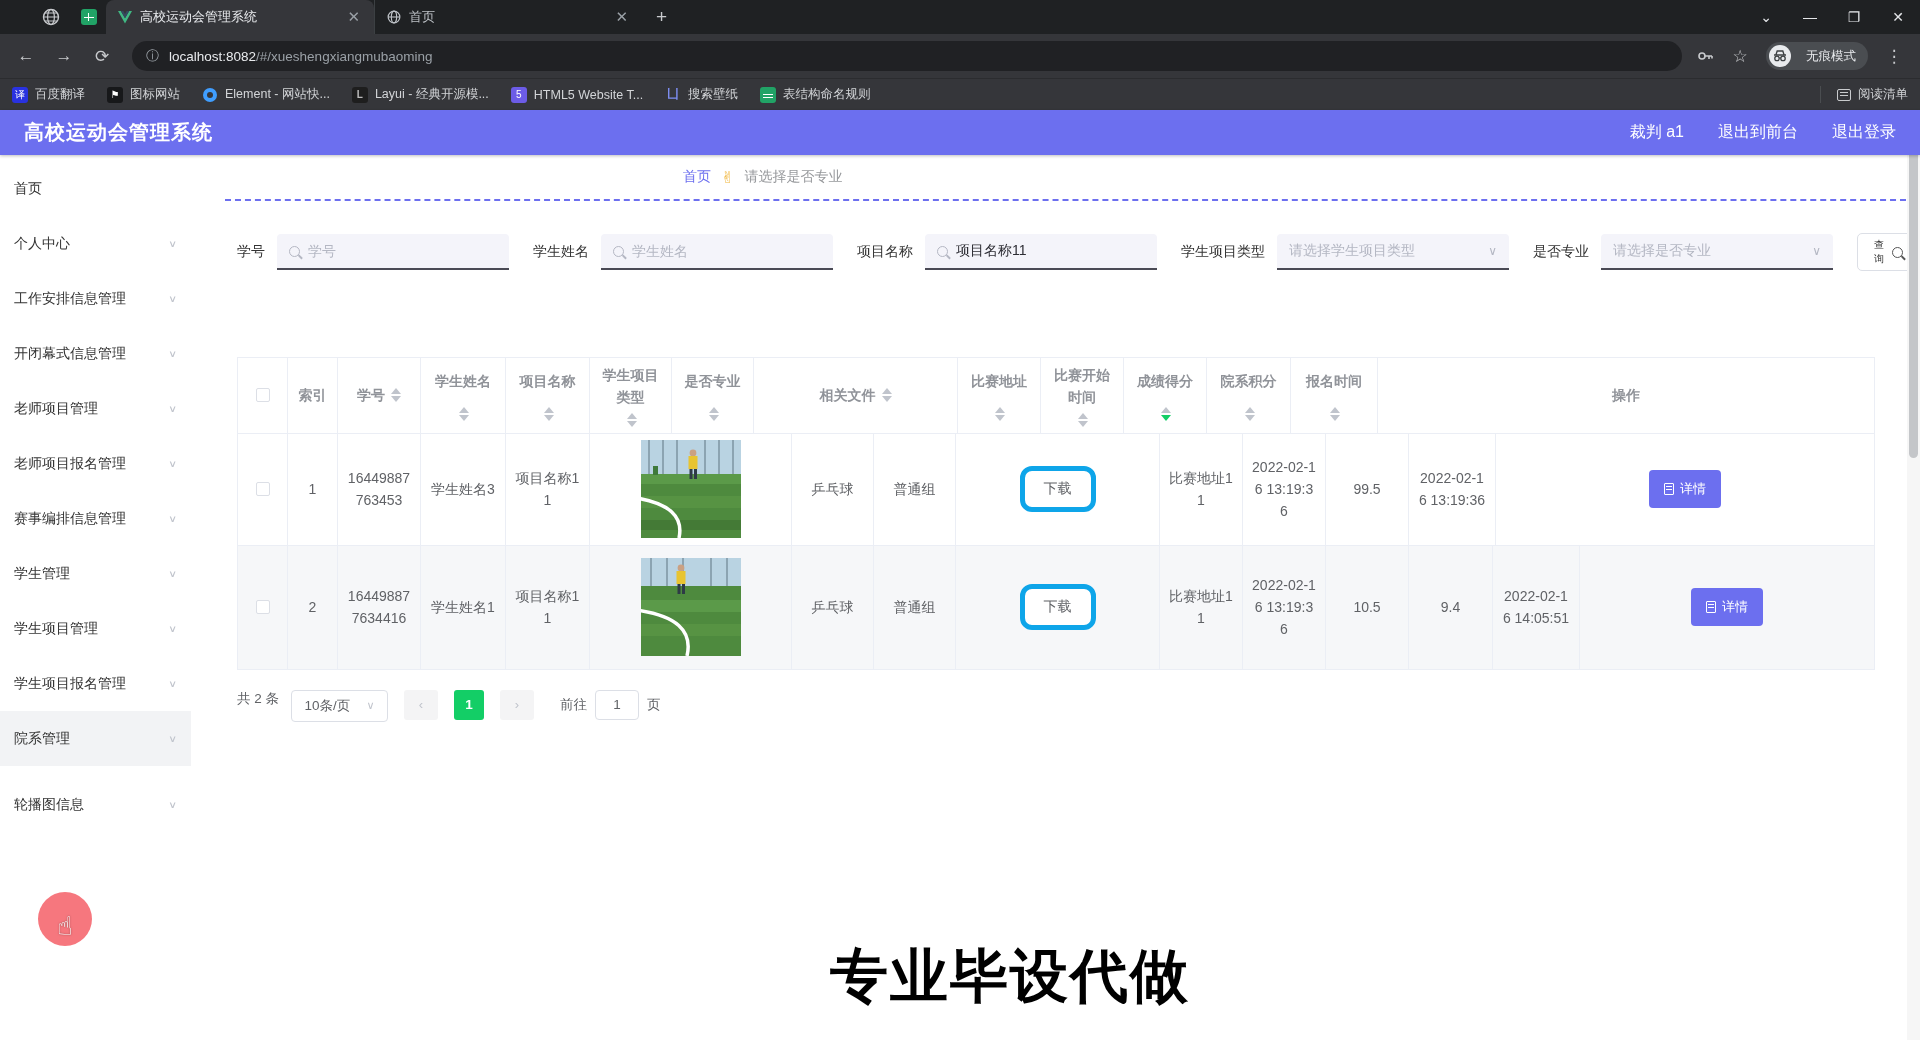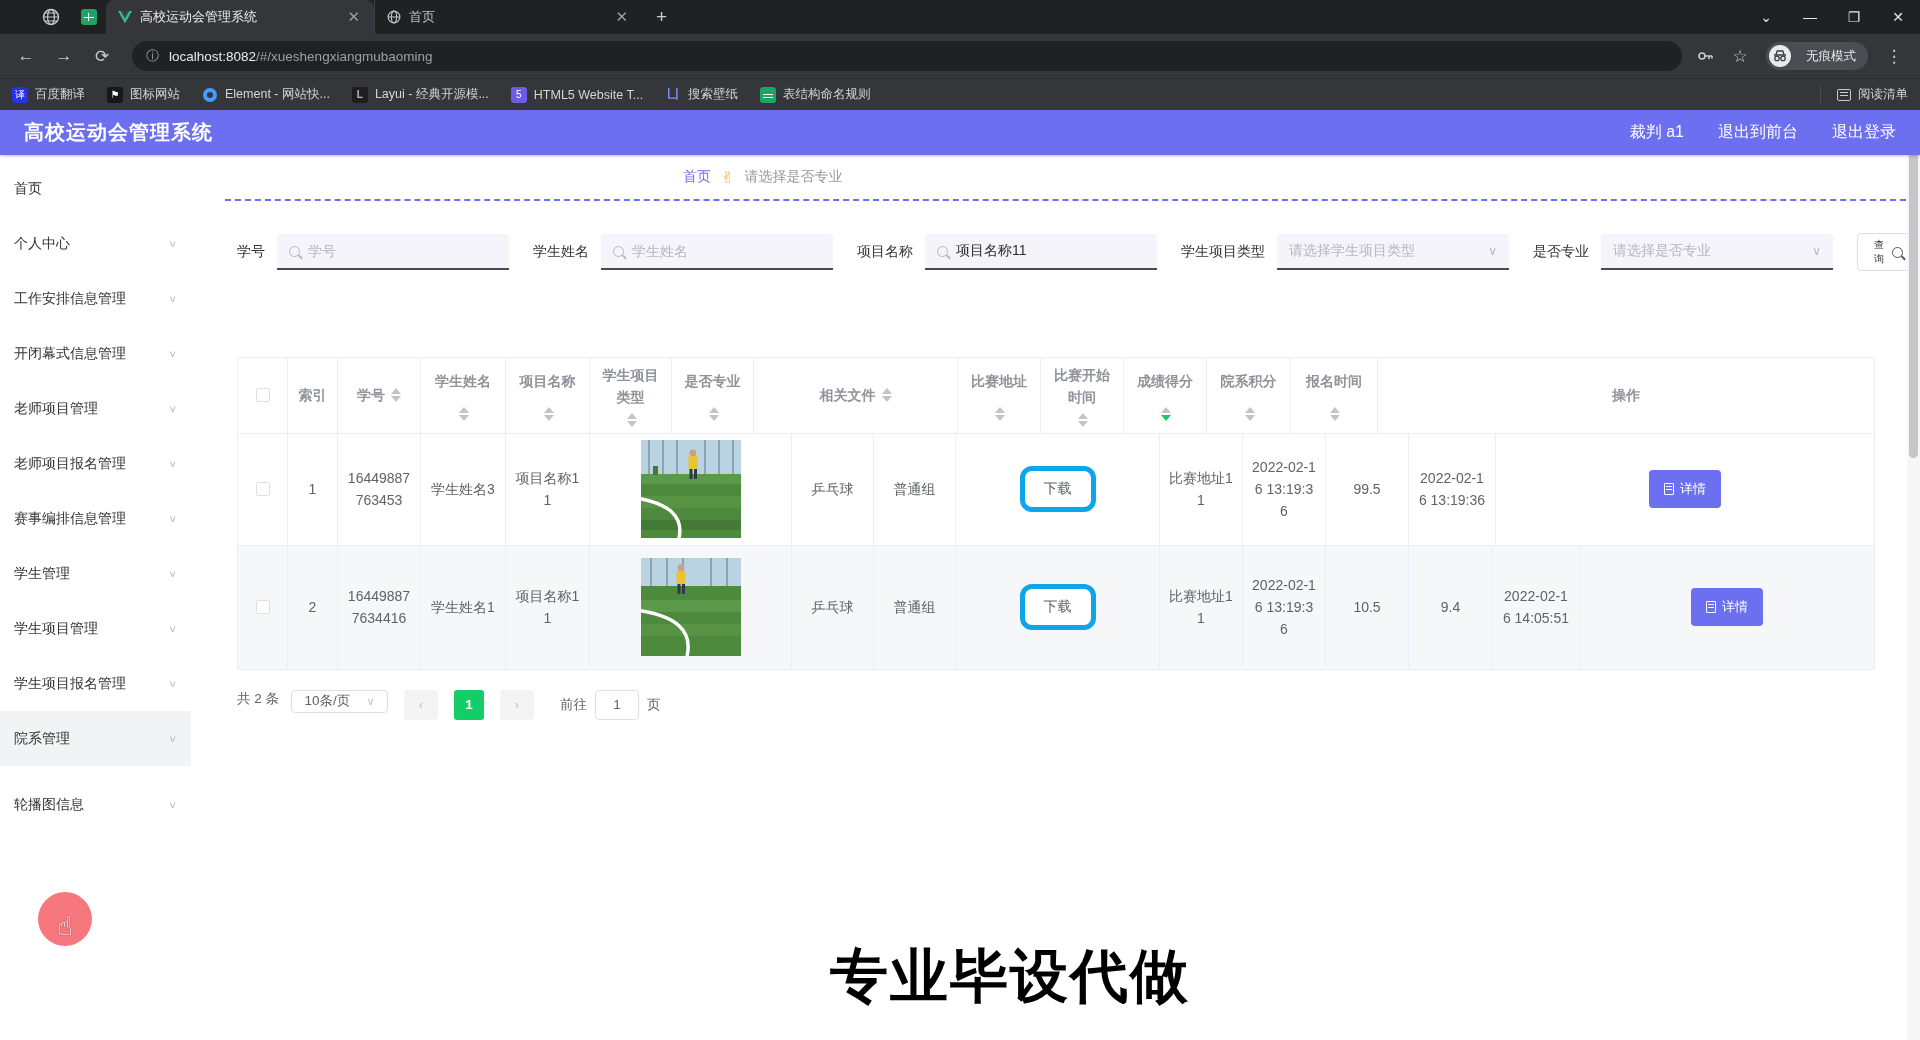--- a/index.html
+++ b/index.html
@@ -120,21 +120,21 @@
   .sort .down { border-top:6px solid #c0c4cc; }
   .sort .down.active { border-top-color:#13ce66; }
   .dl-btn { padding:9px 19px; background:#fff; border:5px solid #0ea5e9; border-radius:12px; color:#606266; font-size:14px; }
   .detail-btn { background:#6c6fef; color:#fff; border:none; border-radius:4px; padding:10px 15px; font-size:13px;
     display:inline-flex; align-items:center; gap:6px; }
   .doc-ic { width:10px; height:12px; border:1px solid #fff; border-radius:1px; position:relative; }
   .doc-ic:before { content:""; position:absolute; left:1px; right:1px; top:2px; height:1px; background:#fff; box-shadow:0 3px 0 #fff; }
 
   
   .pagination { display:flex; align-items:flex-start; margin:20px 0 0 46px; gap:12px; font-size:13.5px; color:#606266; }
-  .pg-size { width:97px; height:23px; border:1px solid #dcdfe6; border-radius:4px; display:flex; align-items:center;
+  .pg-size { width:97px; height:32px; border:1px solid #dcdfe6; border-radius:4px; display:flex; align-items:center;
     justify-content:center; gap:16px; color:#606266; }
   .pg-size .chev { color:#c0c4cc; font-size:11px; }
   .pg-btn { width:34px; height:30px; background:#f4f4f5; border-radius:3px; display:flex; align-items:center;
     justify-content:center; color:#c0c4cc; font-size:13px; margin-left:4px; }
   .pg-num { width:30px; height:30px; background:#13ce66; color:#fff; border-radius:3px; display:flex;
     align-items:center; justify-content:center; font-weight:bold; margin-left:4px; }
   .pg-goto { display:flex; align-items:center; gap:8px; margin-left:14px; }
   .pg-goto input { width:44px; height:30px; border:1px solid #dcdfe6; border-radius:4px; text-align:center;
     font-size:13.5px; color:#606266; outline:none; font-family:inherit; }
 

